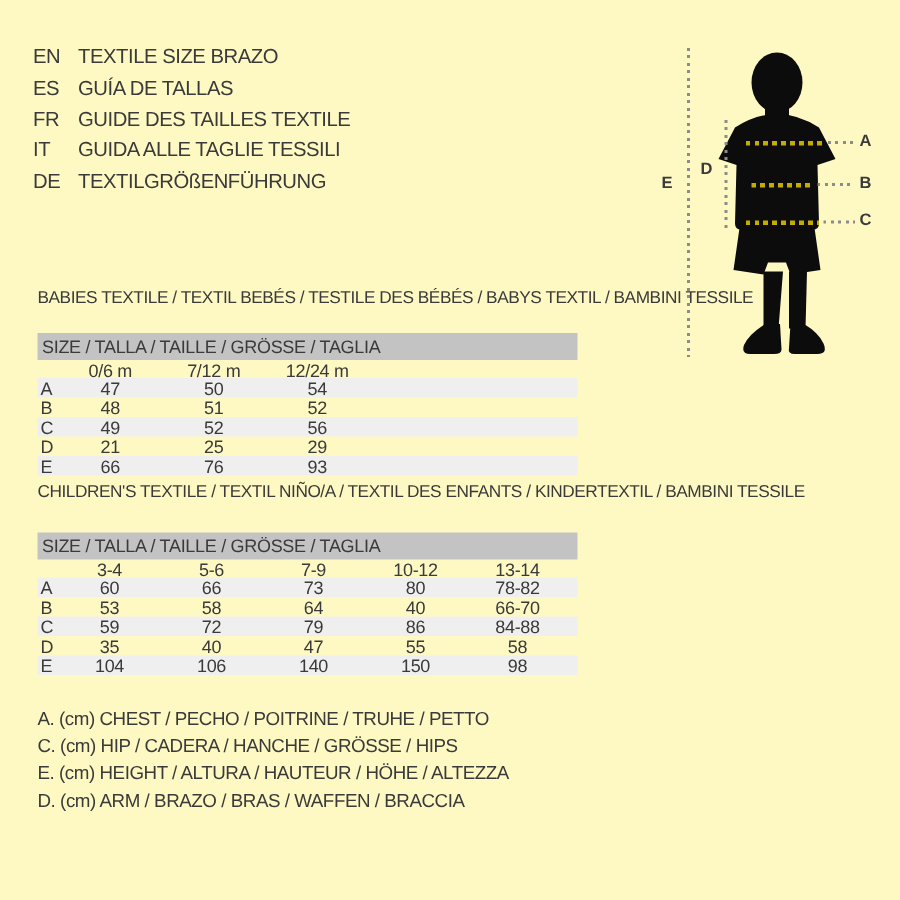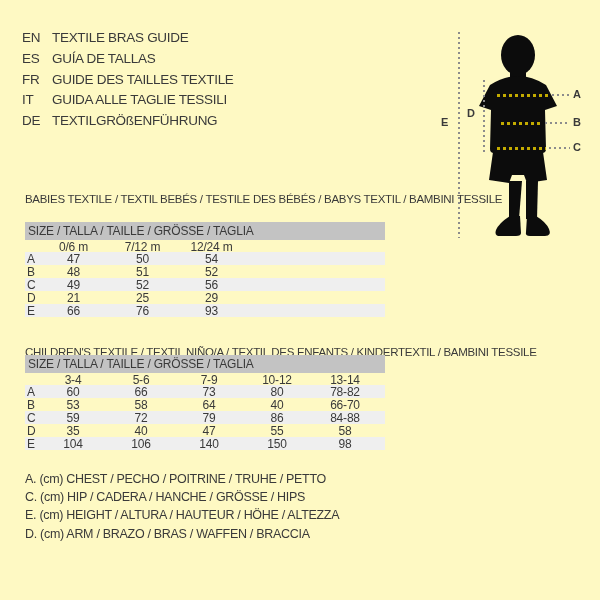--- a/index.html
+++ b/index.html
@@ -33,21 +33,21 @@
   .legend{position:absolute;left:25px;top:470px;font-size:12.5px;line-height:18.2px;letter-spacing:-0.3px;}
 </style>
 </head>
 <body>
 
 <div class="canvas">
 
   <div class="lang">
     <div class="lang-row">
       <span class="lang-code">EN</span>
-      <span>TEXTILE BRAS GUIDE</span>
+      <span>TEXTILE SIZE BRAZO</span>
     </div>
     <div class="lang-row">
       <span class="lang-code">ES</span>
       <span>GUÍA DE TALLAS</span>
     </div>
     <div class="lang-row">
       <span class="lang-code">FR</span>
       <span>GUIDE DES TAILLES TEXTILE</span>
     </div>
     <div class="lang-row">
@@ -126,21 +126,21 @@
       <div class="t-cell">29</div>
     </div>
     <div class="t-row babies-grid striped">
       <div class="t-label">E</div>
       <div class="t-cell">66</div>
       <div class="t-cell">76</div>
       <div class="t-cell">93</div>
     </div>
   </div>
 
-  <div class="section-heading" style="top:346px;text-align:center;">CHILDREN'S TEXTILE / TEXTIL NIÑO/A / TEXTIL DES ENFANTS / KINDERTEXTIL / BAMBINI TESSILE</div>
+  <div class="section-heading" style="top:322px;text-align:center;">CHILDREN'S TEXTILE / TEXTIL NIÑO/A / TEXTIL DES ENFANTS / KINDERTEXTIL / BAMBINI TESSILE</div>
 
   <div class="size-table" style="top:355px;">
     <div class="size-bar">SIZE / TALLA / TAILLE / GRÖSSE / TAGLIA</div>
     <div class="t-row t-colhead children-grid">
       <div class="t-label"></div>
       <div class="t-cell">3-4</div>
       <div class="t-cell">5-6</div>
       <div class="t-cell">7-9</div>
       <div class="t-cell">10-12</div>
       <div class="t-cell">13-14</div>

